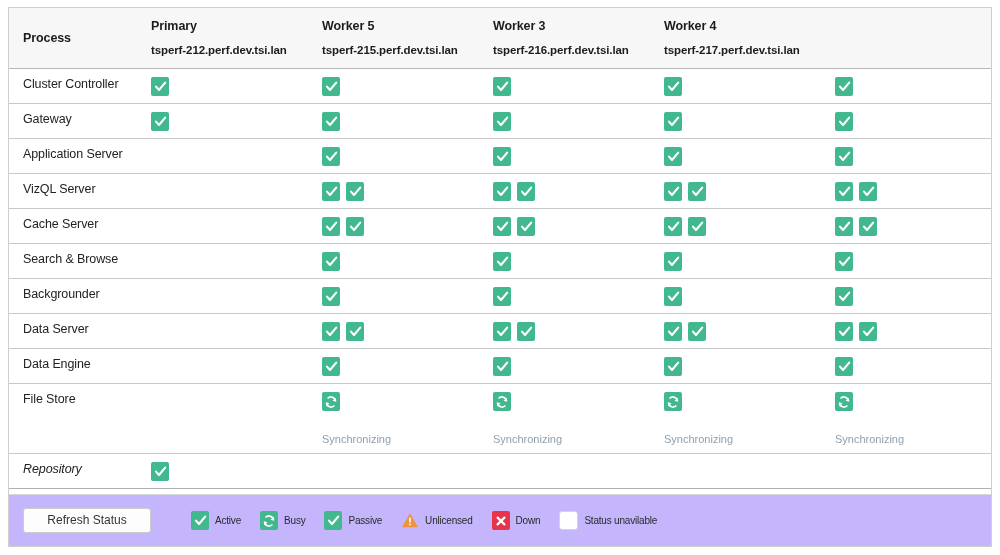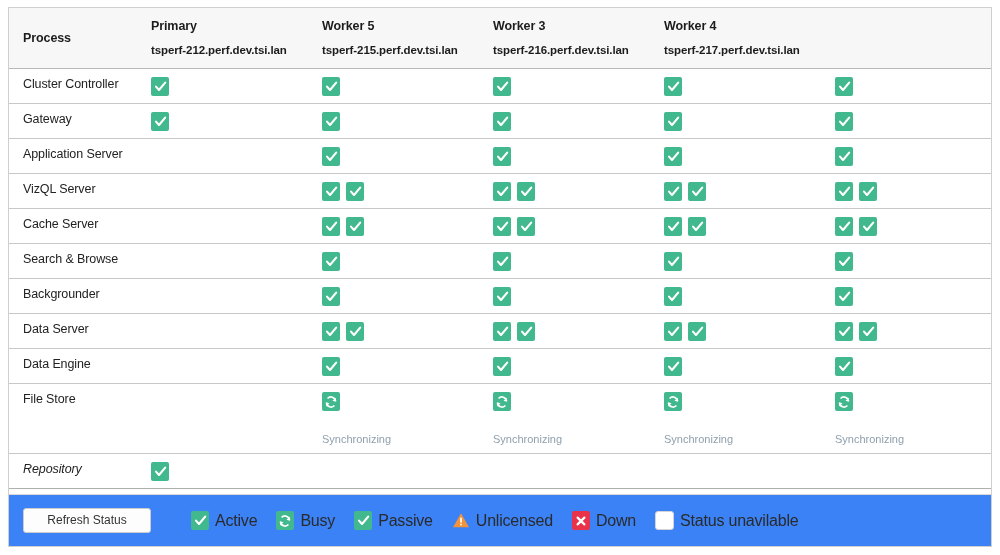--- a/index.html
+++ b/index.html
@@ -144,21 +144,21 @@
   }
   .badge svg { display: block; }
 
   
   .footer {
     position: absolute;
     left: 0;
     right: 0;
     bottom: 0;
     height: 52px;
-    background: #3b82f6;
+    background: #c4b5fd;
     border-top: 1px solid #d8d8d8;
     display: flex;
     align-items: center;
     padding-left: 14px;
     box-sizing: border-box;
   }
   .refresh-btn {
     width: 128px;
     height: 25px;
     background: #fdfdfd;
@@ -176,21 +176,21 @@
     align-items: center;
     margin-left: 40px;
   }
   .legend-item {
     display: flex;
     align-items: center;
     margin-right: 19px;
   }
   .legend-item .legend-text {
     margin-left: 6px;
-    font-size: 16px;
+    font-size: 10px;
     color: #2a2a2a;
     white-space: nowrap;
     letter-spacing: -0.2px;
   }
   .tri-warn { display: block; }
 </style>
 </head>
 <body>
 
 <div class="page">

